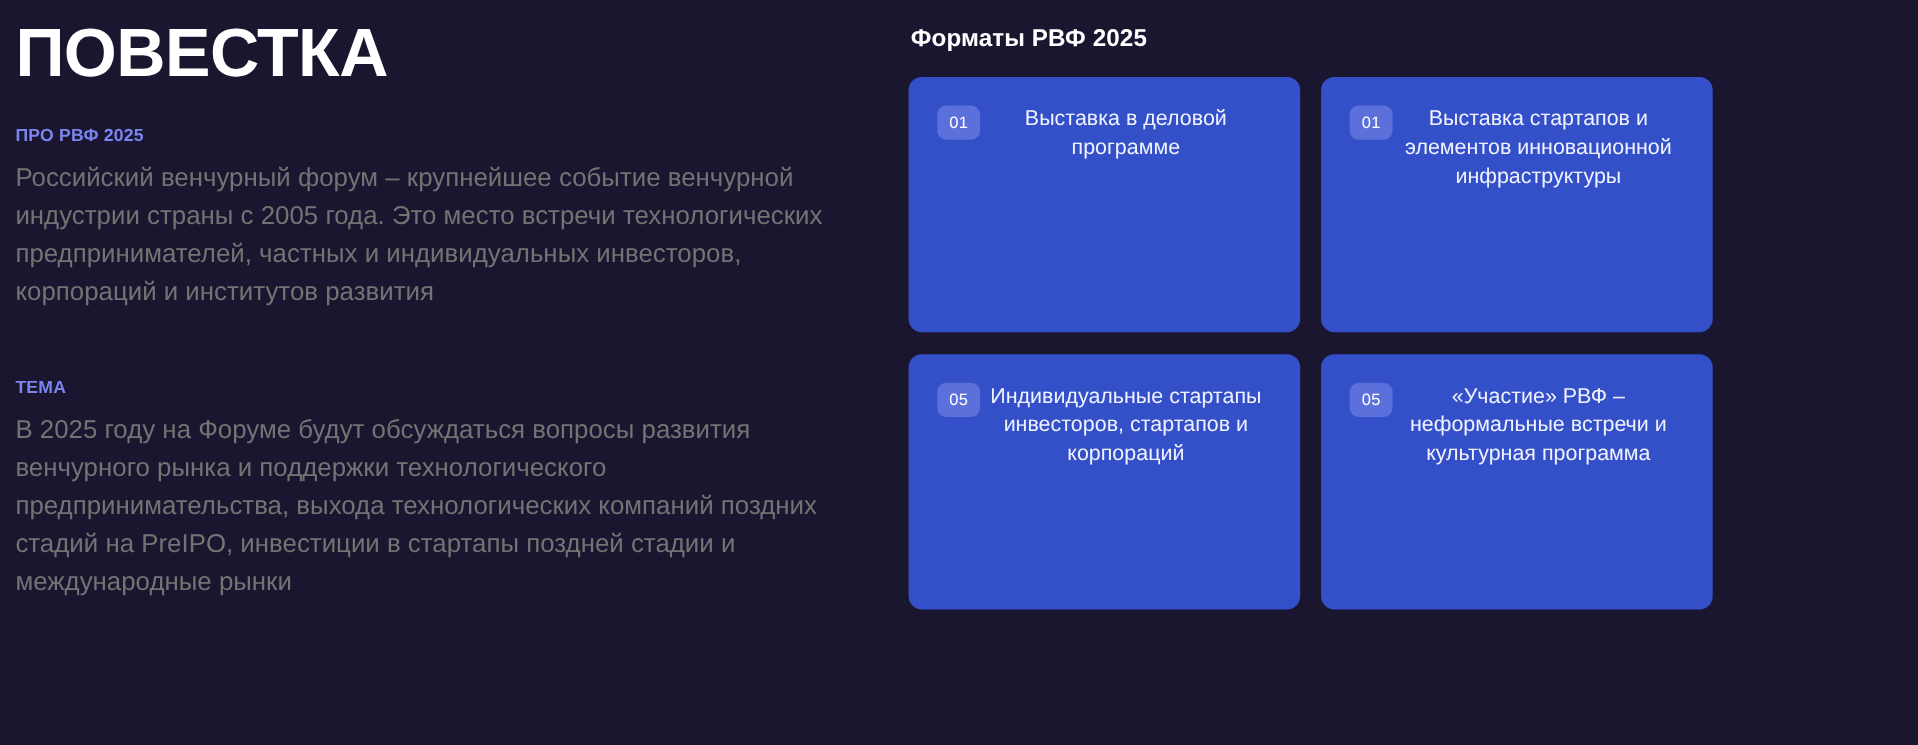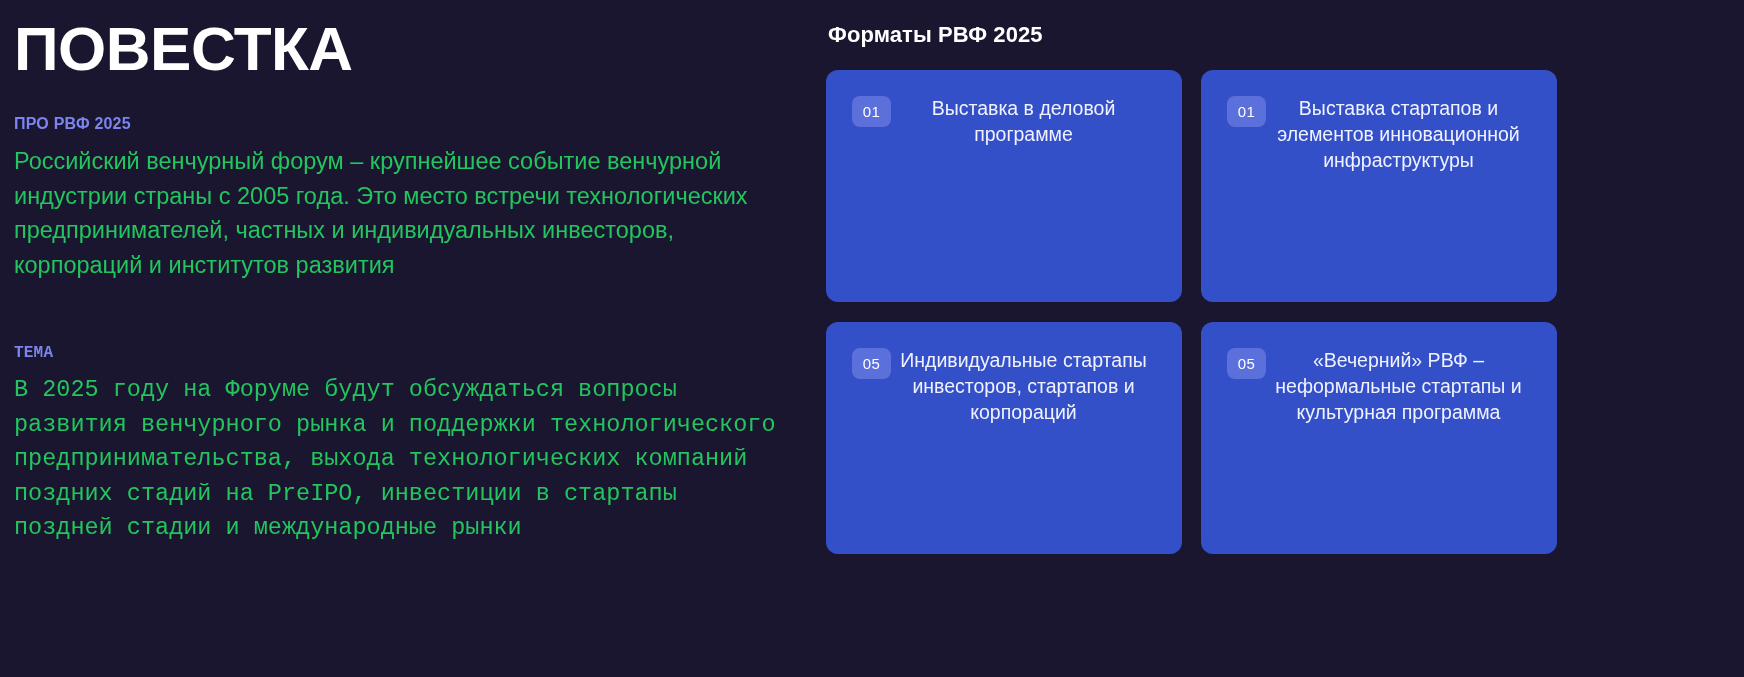--- a/index.html
+++ b/index.html
@@ -51,26 +51,26 @@
     font-size: 16px;
     font-weight: 700;
     letter-spacing: 0.2px;
     color: #7b84ef;
     margin-bottom: 11px;
   }
 
   .section-body {
     font-size: 23.5px;
     line-height: 1.47;
-    color: #22c55e;
+    color: #737373;
     font-weight: 400;
     max-width: 790px;
   }
 
-  .section.theme { margin-top: 62px; font-family: Liberation Mono, monospace; }
+  .section.theme { margin-top: 62px; }
 
   
   .right-col {
     flex: 1 1 auto;
     padding: 22px 0 0 0;
   }
 
   .right-title {
     font-size: 22px;
     font-weight: 700;
@@ -157,19 +157,19 @@
         <div class="card-text">Выставка стартапов и элементов инновационной инфраструктуры</div>
       </div>
 
       <div class="card">
         <div class="card-badge">05</div>
         <div class="card-text">Индивидуальные стартапы инвесторов, стартапов и корпораций</div>
       </div>
 
       <div class="card">
         <div class="card-badge">05</div>
-        <div class="card-text">«Вечерний» РВФ – неформальные стартапы и культурная программа</div>
+        <div class="card-text">«Участие» РВФ – неформальные встречи и культурная программа</div>
       </div>
 
     </div>
   </div>
 
 </div>
 
 </body></html>

